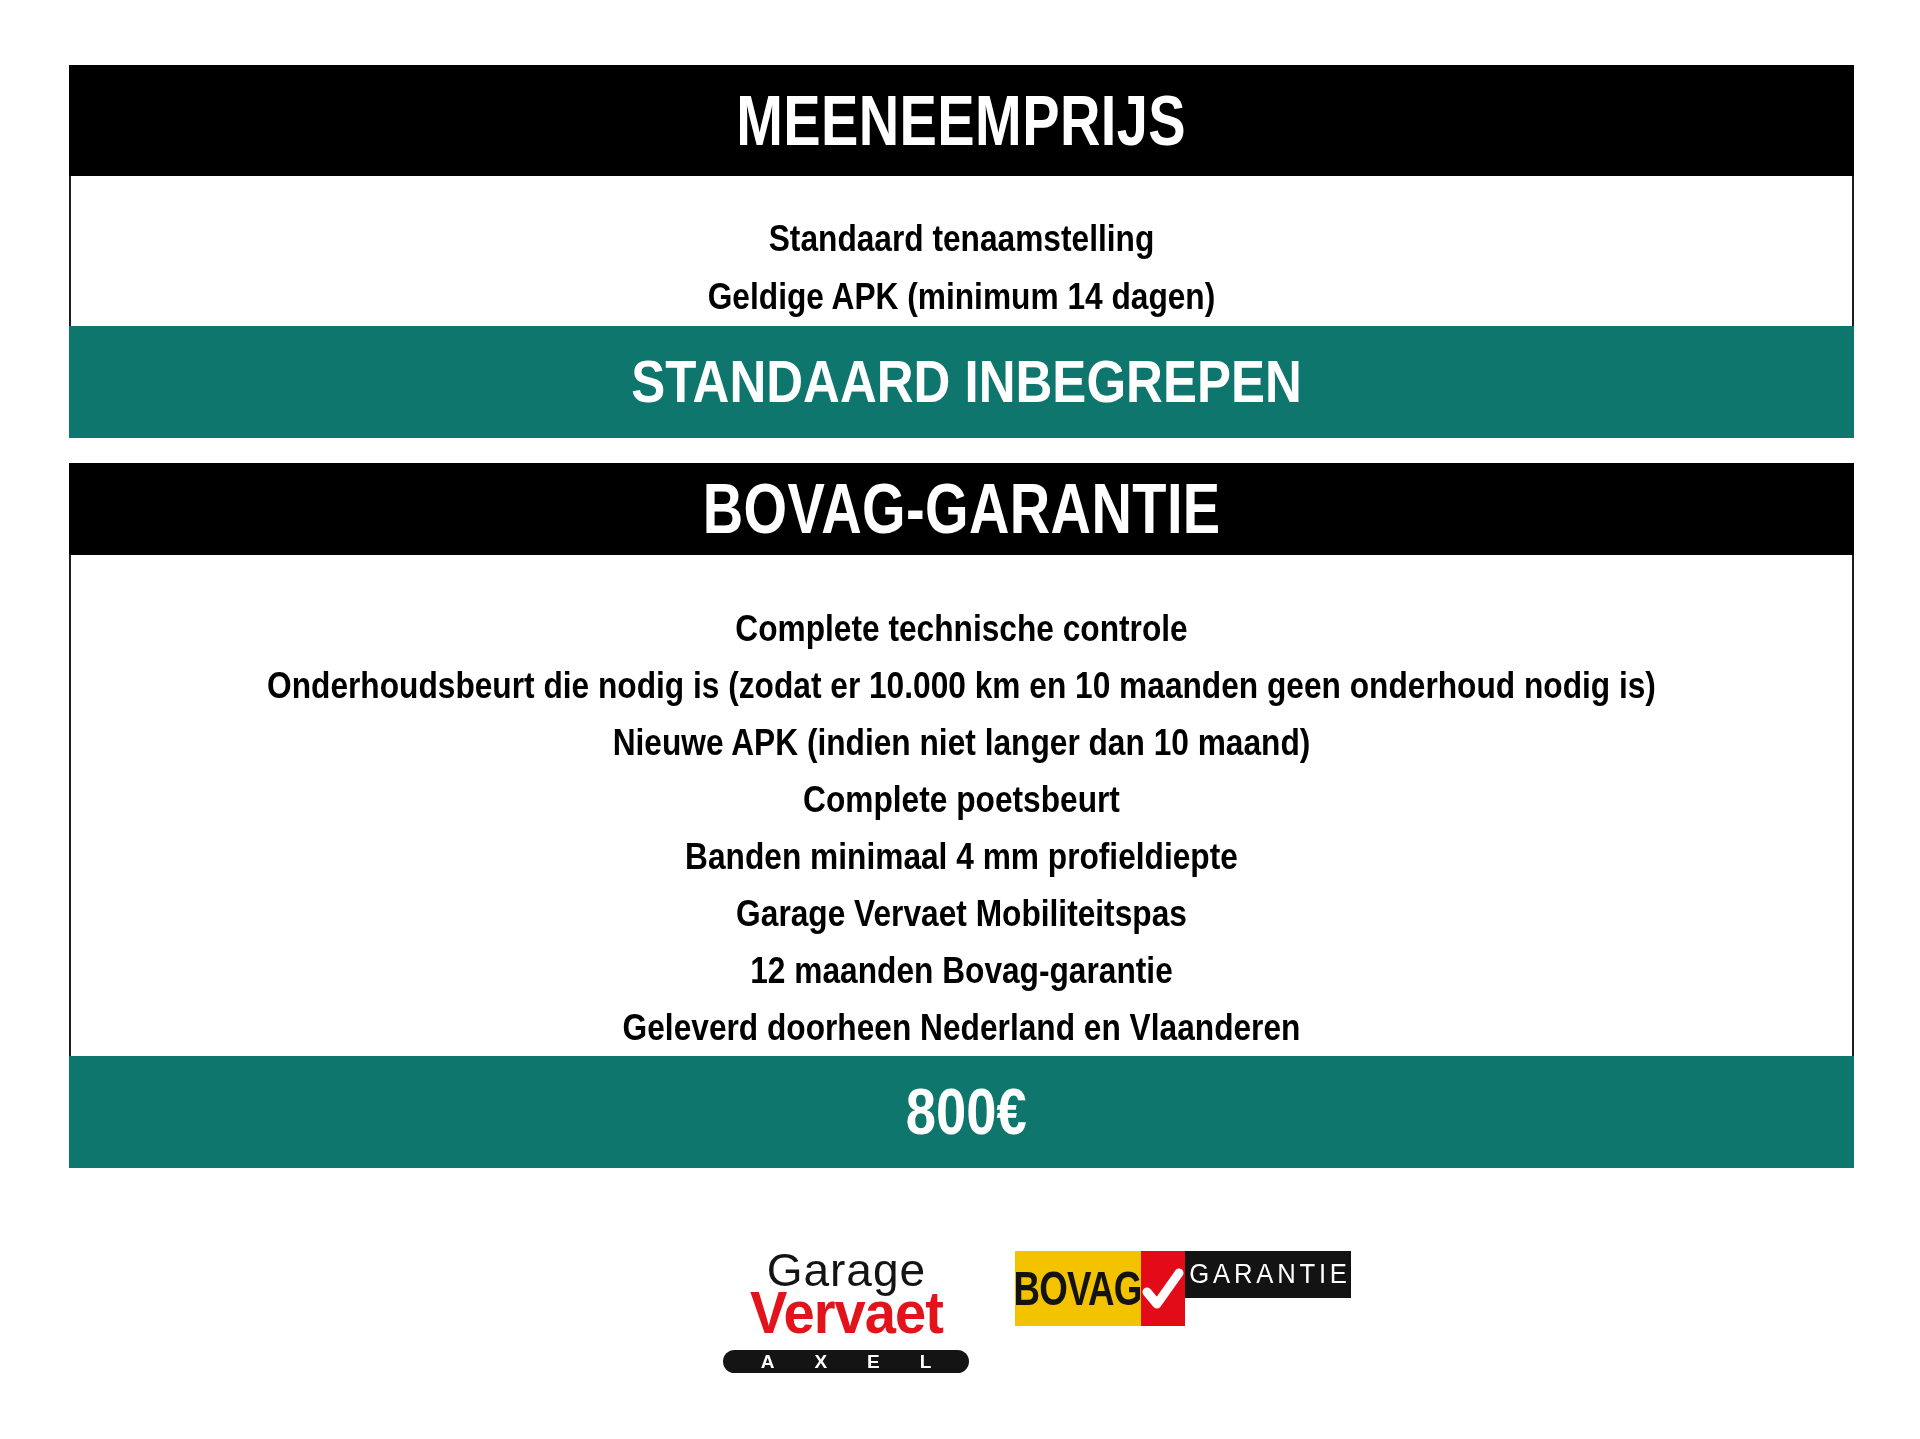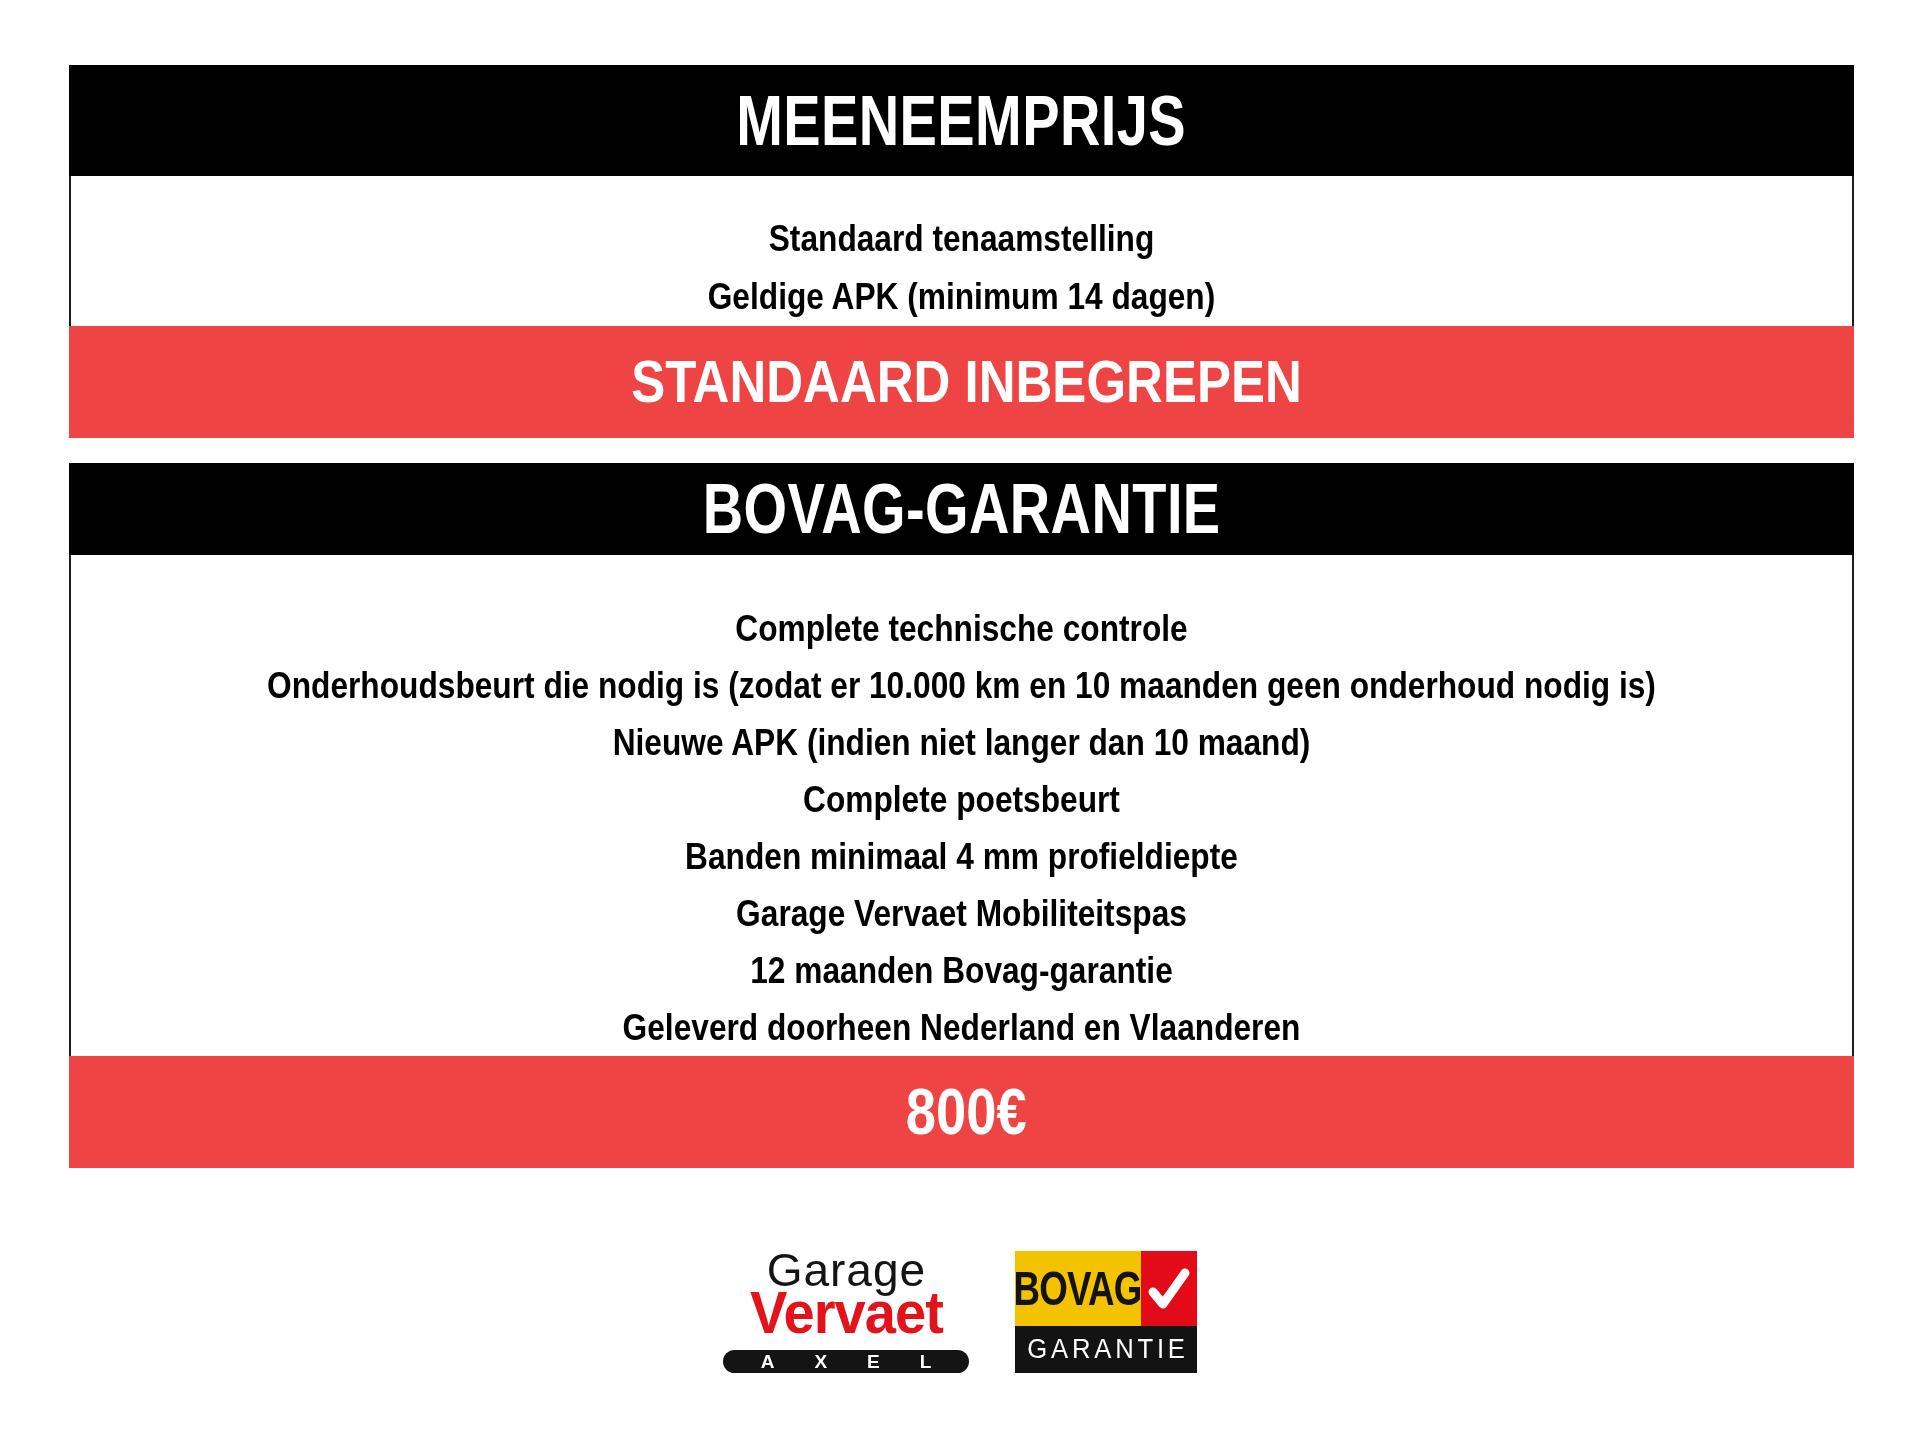--- a/index.html
+++ b/index.html
@@ -38,21 +38,21 @@
   .white-section p {
     margin: 0; text-align: center; color: #000;
     font-size: 36px; font-weight: 700;
     white-space: nowrap;
     transform: scaleX(0.88); transform-origin: 50% 50%;
   }
   .card-meeneemprijs .white-section p { line-height: 58px; }
   .card-bovag .white-section p { line-height: 57px; }
 
   .red-bar {
-    background: #ef4444;
+    background: #0f766e;
     height: 112px;
     display: flex; align-items: center; justify-content: center; padding-left: 9px;
   }
   .red-bar .bar-text {
     color: #fff; font-weight: 700; line-height: 1; white-space: nowrap;
     transform: scaleX(0.85); transform-origin: 50% 50%;
   }
   .red-bar .banner-text { font-size: 60px; }
   .red-bar .price-text { font-size: 64px; }
 
@@ -77,21 +77,21 @@
   .axel-pill {
     width: 246px; height: 26px; background: #141414; border-radius: 14px;
     display: flex; align-items: center; justify-content: center; margin-top: 13px;
   }
   .axel-pill span {
     color: #fff; font-size: 19px; font-weight: 700; line-height: 1;
     letter-spacing: 40px; margin-right: -40px;
   }
 
   
-  .bovag-logo { width: 182px; display: flex; flex-direction: column; }
+  .bovag-logo { width: 182px; display: flex; }
   .bovag-top { height: 75px; display: flex; }
   .bovag-yellow {
     width: 126px; background: #f3c300;
     display: flex; align-items: center; justify-content: center;
   }
   .bovag-yellow span {
     color: #131313; font-size: 49px; font-weight: 700; line-height: 1;
     transform: scaleX(0.75); letter-spacing: -1px;
   }
   .bovag-red {

